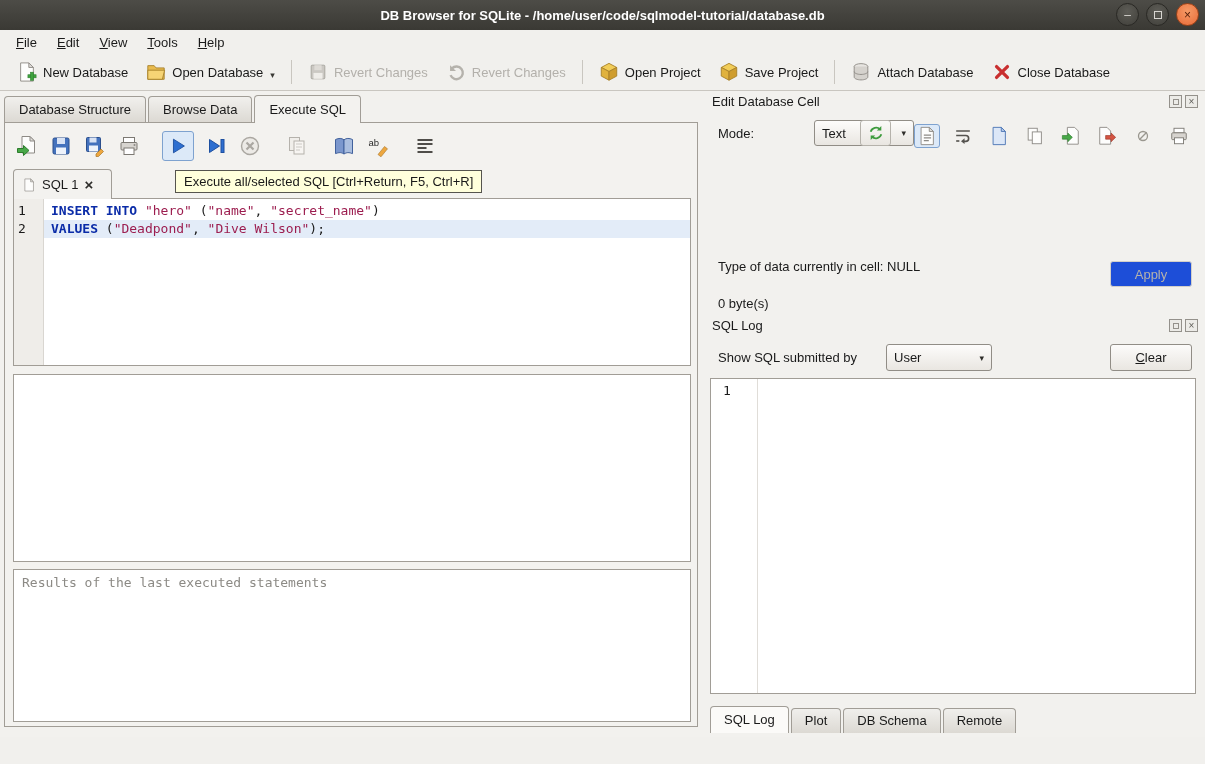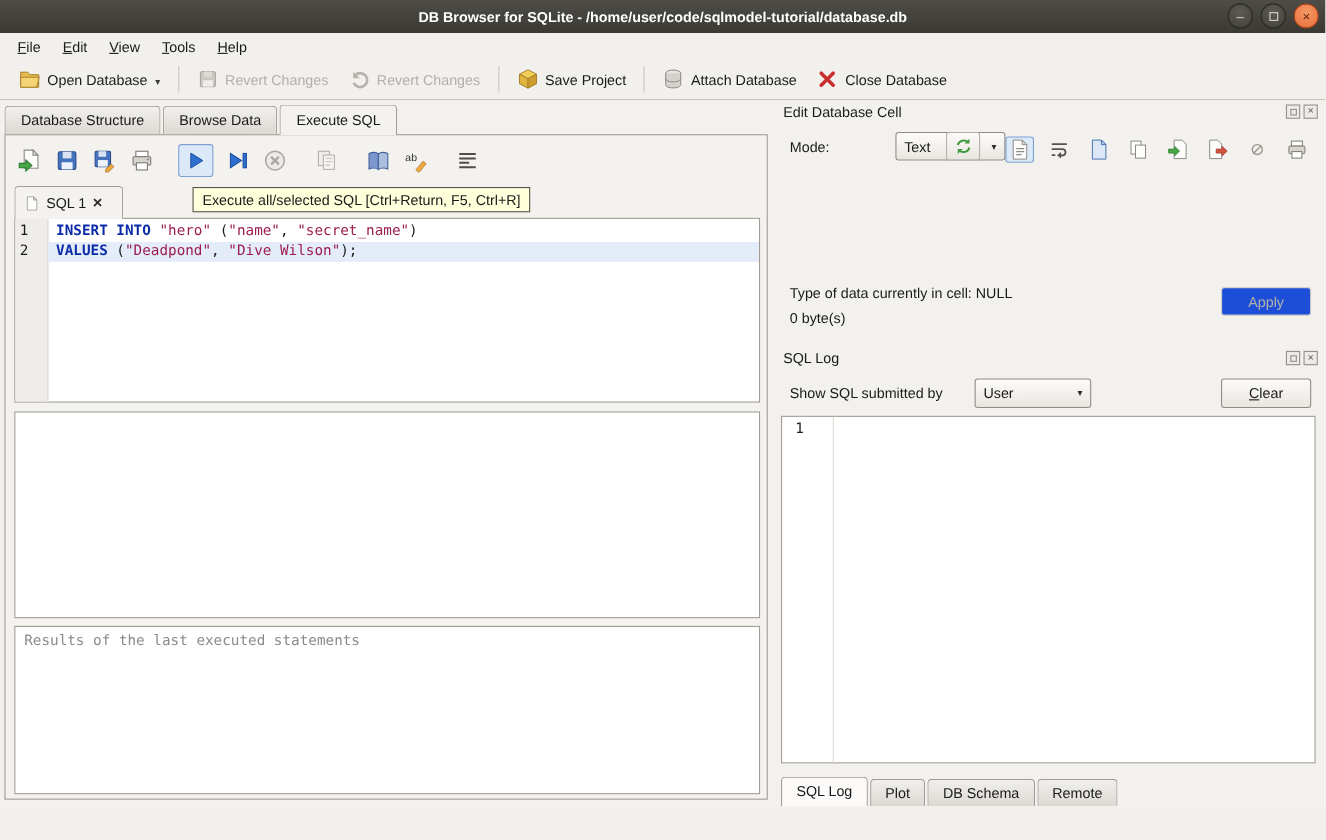--- a/index.html
+++ b/index.html
@@ -85,21 +85,21 @@
     border:1px solid #b5b2ab; border-radius:3px; background:linear-gradient(#fbfaf8,#e9e6e1);
     display:flex; align-items:center; justify-content:center; }
   .cell-toolbar { position:absolute; top:32px; right:10px; display:flex; gap:10px; align-items:center; }
   .cicon { width:26px; height:24px; display:flex; align-items:center; justify-content:center; }
   .cicon.pressed { border:1px solid #7ea2cf; background:#dce9f8; border-radius:3px; }
   .cell-box { position:absolute; top:78px; left:14px; width:470px; height:72px;
     border:1px solid #918d86; background:#fff; }
   .nulltext { position:absolute; top:4px; left:7px; }
   .cell-divider { position:absolute; top:1px; bottom:1px; left:62px; width:1px; background:#e4e2de; }
   .type-info { position:absolute; top:167px; left:14px; }
-  .size-info { position:absolute; top:190px; left:14px; }
+  .size-info { position:absolute; top:204px; left:14px; }
   .apply-btn { position:absolute; top:169px; right:10px; width:82px; height:26px;
     border:1px solid #d2cfc9; border-radius:3px; background:#1d4ed8; color:#b5b2ab;
     display:flex; align-items:center; justify-content:center; }
   .filter-label { position:absolute; top:258px; left:14px; }
   .user-combo { position:absolute; top:252px; left:182px; width:106px; height:27px; }
   .clear-btn { position:absolute; top:252px; right:10px; width:82px; height:27px;
     border:1px solid #918d86; border-radius:3px; background:linear-gradient(#fcfbfa,#e9e6e1);
     display:flex; align-items:center; justify-content:center; }
   .clear-btn span { display:block; }
   .clear-btn span::first-letter { text-decoration:underline; }
@@ -139,20 +139,29 @@
   <div class="menu-item">File</div>
   <div class="menu-item">Edit</div>
   <div class="menu-item">View</div>
   <div class="menu-item">Tools</div>
   <div class="menu-item">Help</div>
 </div>
 
 <div class="toolbar">
   <div class="tb-btn">
     <svg width="20" height="20" viewBox="0 0 22 22">
+        <path d="M4 1h9l5 5v15H4z" fill="#fdfdfc" stroke="#8d8a85"></path>
+        <path d="M13 1v5h5z" fill="#e2e0dc" stroke="#8d8a85"></path>
+        <rect x="12" y="14" width="9" height="3.4" fill="#3da23d" stroke="#2c7c2c" stroke-width="0.6"></rect>
+        <rect x="14.8" y="11.2" width="3.4" height="9" fill="#3da23d" stroke="#2c7c2c" stroke-width="0.6"></rect>
+      </svg>
+    <span class="tb-label">New Database</span>
+  </div>
+  <div class="tb-btn">
+    <svg width="20" height="20" viewBox="0 0 22 22">
         <path d="M2 4h7l2 2.5h9V19H2z" fill="#e9bb4e" stroke="#a8812a"></path>
         <path d="M2 9h18.5L18 19H2z" fill="#f6d475" stroke="#a8812a"></path>
       </svg>
     <span class="tb-label">Open Database</span>
     <span class="dd">▾</span>
   </div>
   <div class="tb-sep"></div>
   <div class="tb-btn disabled">
     <svg width="20" height="20" viewBox="0 0 22 22">
         <rect x="3.5" y="3.5" width="15" height="15" rx="1" fill="#cbc8c3" stroke="#a5a29c"></rect>
@@ -162,20 +171,28 @@
     <span class="tb-label">Revert Changes</span>
   </div>
   <div class="tb-btn disabled">
     <svg width="20" height="20" viewBox="0 0 22 22">
         <path d="M6.5 7a7 7 0 1 1-1.5 7.5" fill="none" stroke="#b5b2ac" stroke-width="2.6"></path>
         <path d="M4.5 3.5V10H11z" fill="#b5b2ac"></path>
       </svg>
     <span class="tb-label">Revert Changes</span>
   </div>
   <div class="tb-sep"></div>
+  <div class="tb-btn">
+    <svg width="20" height="20" viewBox="0 0 22 22">
+        <path d="M11 1.5l8.5 4.5L11 10.5 2.5 6z" fill="#f2cd58" stroke="#a8812a"></path>
+        <path d="M2.5 6v9.5L11 20v-9.5z" fill="#e0b23e" stroke="#a8812a"></path>
+        <path d="M19.5 6v9.5L11 20v-9.5z" fill="#cf9d2e" stroke="#a8812a"></path>
+      </svg>
+    <span class="tb-label">Open Project</span>
+  </div>
   <div class="tb-btn">
     <svg width="20" height="20" viewBox="0 0 22 22">
         <path d="M11 1.5l8.5 4.5L11 10.5 2.5 6z" fill="#f2cd58" stroke="#a8812a"></path>
         <path d="M2.5 6v9.5L11 20v-9.5z" fill="#e0b23e" stroke="#a8812a"></path>
         <path d="M19.5 6v9.5L11 20v-9.5z" fill="#cf9d2e" stroke="#a8812a"></path>
       </svg>
     <span class="tb-label">Save Project</span>
   </div>
   <div class="tb-sep"></div>
   <div class="tb-btn">

